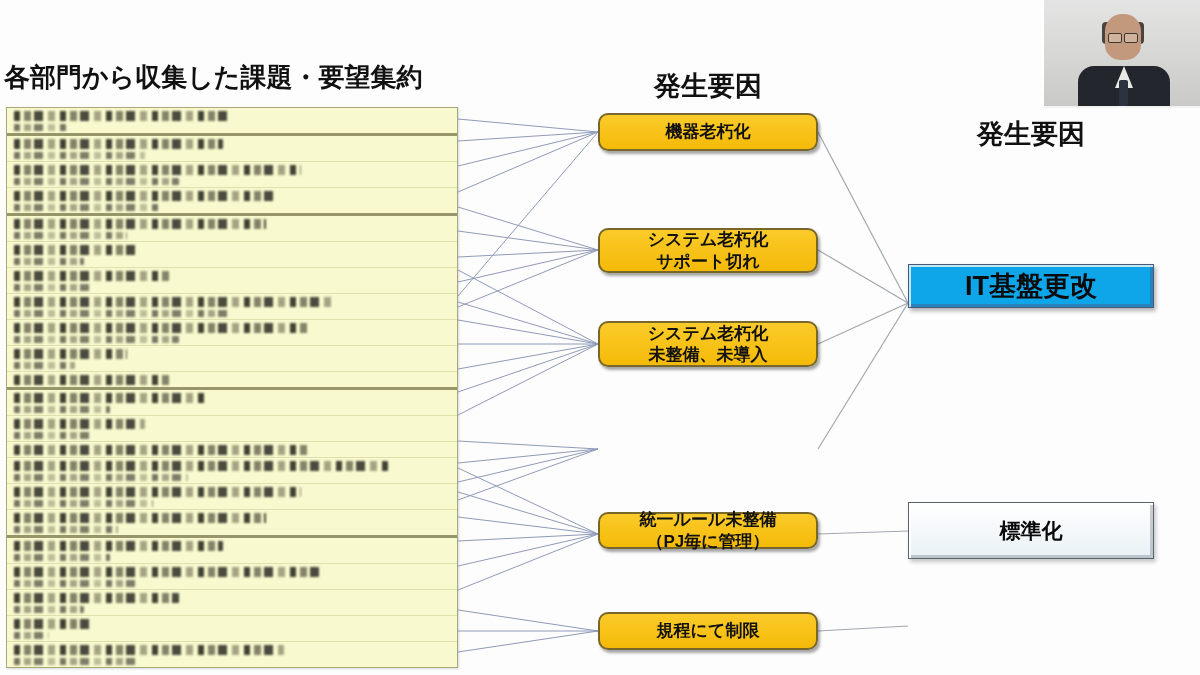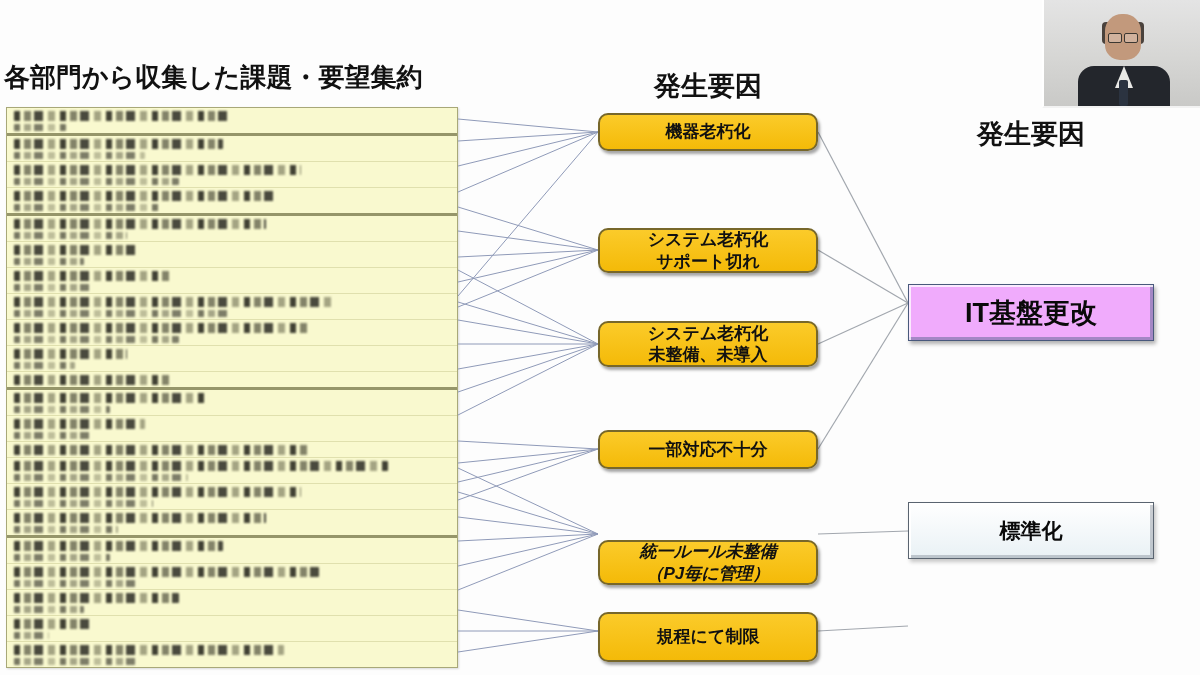--- a/index.html
+++ b/index.html
@@ -38,27 +38,27 @@
   .cause{position:absolute;left:598px;width:220px;
          background:linear-gradient(180deg,#fbcb2a,#f4ba08);
          border:2px solid #77672a;border-radius:10px;
          box-shadow:2px 3px 3px rgba(0,0,0,.35);
          display:flex;align-items:center;justify-content:center;z-index:2;}
   .cause .lbl{font-size:17px;font-weight:bold;color:#111;text-align:center;line-height:1.25;white-space:pre-line;}
   .cause-0{top:113px;height:38px;}
   .cause-1{top:228px;height:45px;}
   .cause-2{top:321px;height:46px;}
   .cause-3{top:430px;height:39px;}
-  .cause-4{top:540px;height:45px;font-style:italic;}
-  .cause-5{top:612px;height:50px;}
+  .cause-4{top:512px;height:37px;}
+  .cause-5{top:612px;height:38px;}
 
   
   .sol{position:absolute;left:908px;width:246px;display:flex;align-items:center;justify-content:center;z-index:2;}
   .sol .lbl{font-weight:bold;color:#0a0a0a;text-align:center;}
-  .sol-0{top:284px;height:57px;background:#f0abfc;border:1px solid #49597c;
+  .sol-0{top:264px;height:44px;background:#0ea5e9;border:1px solid #49597c;
          box-shadow:inset 2px 2px 0 rgba(255,255,255,.75), inset -3px -3px 0 rgba(70,90,130,.45), 2px 3px 4px rgba(0,0,0,.3);}
   .sol-0 .lbl{font-size:27px;}
   .sol-1,.sol-2{background:linear-gradient(180deg,#ffffff,#e9f1f5);border:1px solid #5a6470;
          box-shadow:inset 2px 2px 0 rgba(255,255,255,.95), inset -3px -3px 0 rgba(105,115,130,.35), 2px 3px 4px rgba(0,0,0,.22);}
   .sol-1{top:502px;height:57px;}
   .sol-2{top:598px;height:56px;}
   .sol-1 .lbl,.sol-2 .lbl{font-size:21px;}
 
   
   #connector-svg{position:absolute;left:0;top:0;width:1200px;height:675px;z-index:1;pointer-events:none;}
@@ -225,23 +225,20 @@
     <span class="lbl">機器老朽化</span>
     </div>
   <div class="cause cause-1">
     <span class="lbl">システム老朽化
 サポート切れ</span>
     </div>
   <div class="cause cause-2">
     <span class="lbl">システム老朽化
 未整備、未導入</span>
     </div>
-  <div class="cause cause-3">
-    <span class="lbl">一部対応不十分</span>
-    </div>
   <div class="cause cause-4">
     <span class="lbl">統一ルール未整備
 （PJ毎に管理）</span>
     </div>
   <div class="cause cause-5">
     <span class="lbl">規程にて制限</span>
     </div>
 
   <div class="sol sol-0">
     <span class="lbl">IT基盤更改</span>

